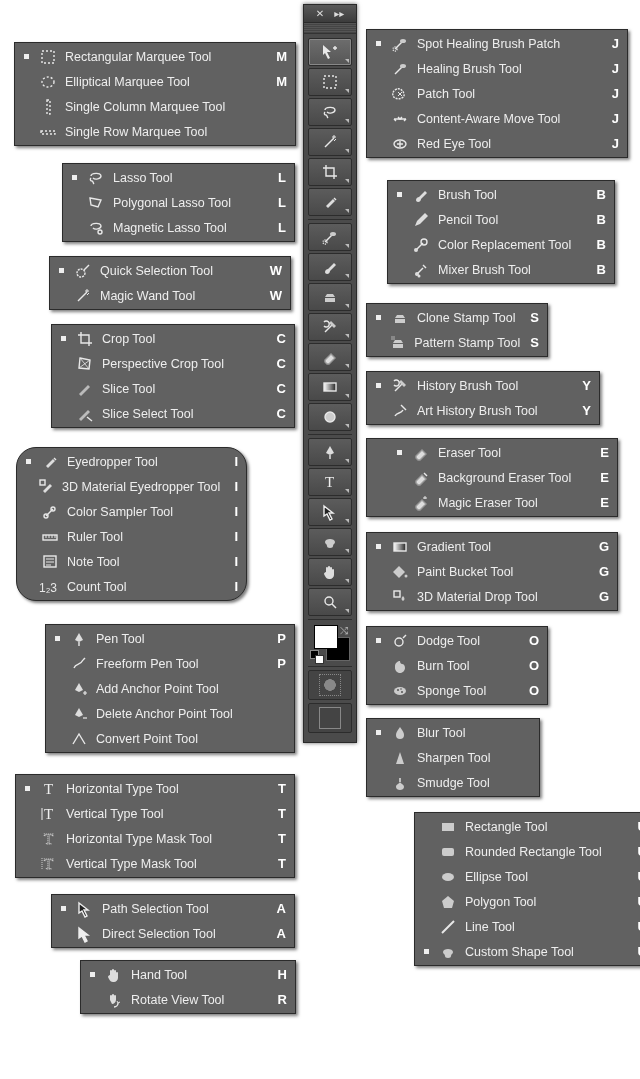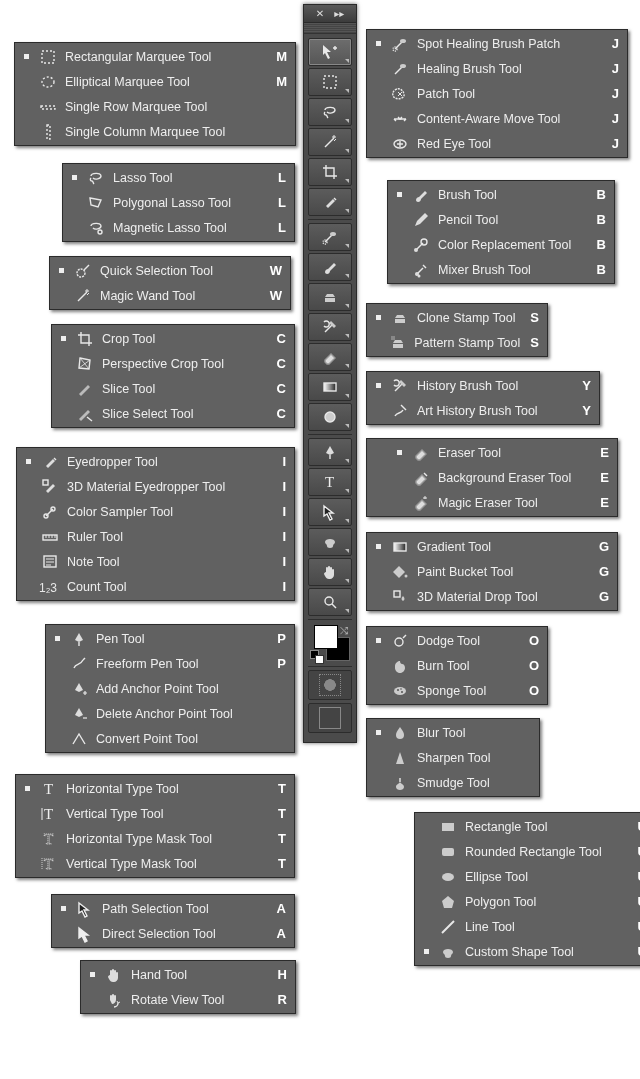--- a/index.html
+++ b/index.html
@@ -314,36 +314,36 @@
               <ellipse cx="9" cy="9" rx="6" ry="5" stroke-dasharray="2 2"></ellipse>
             </svg>
           </span>
           <span class="lbl">Elliptical Marquee Tool</span>
           <span class="key ">M</span>
         </div>
         <div class="row">
           <span class="sel off"></span>
           <span class="ico">
             <svg width="18" height="18" viewBox="0 0 18 18" fill="none" stroke="#e8e8e8" stroke-width="1.4">
+              <rect x="8" y="2" width="3" height="14" stroke-dasharray="2 2"></rect>
+            </svg>
+          </span>
+          <span class="lbl">Single Column Marquee Tool</span>
+          <span class="key empty"></span>
+        </div>
+        <div class="row">
+          <span class="sel off"></span>
+          <span class="ico">
+            <svg width="18" height="18" viewBox="0 0 18 18" fill="none" stroke="#e8e8e8" stroke-width="1.4">
               <rect x="2" y="8" width="14" height="3" stroke-dasharray="2 2"></rect>
             </svg>
           </span>
           <span class="lbl">Single Row Marquee Tool</span>
           <span class="key empty"></span>
         </div>
-        <div class="row">
-          <span class="sel off"></span>
-          <span class="ico">
-            <svg width="18" height="18" viewBox="0 0 18 18" fill="none" stroke="#e8e8e8" stroke-width="1.4">
-              <rect x="8" y="2" width="3" height="14" stroke-dasharray="2 2"></rect>
-            </svg>
-          </span>
-          <span class="lbl">Single Column Marquee Tool</span>
-          <span class="key empty"></span>
-        </div>
       </div>
       <div class="flyout" style="left: 62px; top: 163px; width: 233px;">
         <div class="row">
           <span class="sel "></span>
           <span class="ico">
             <svg width="18" height="18" viewBox="0 0 18 18" fill="none" stroke="#e8e8e8" stroke-width="1.4">
               <path d="M4 7c0-3 10-4 10 0 0 3-6 4-8 2"></path>
               <path d="M4 9c-1 1-1 3 1 3 1 0 1 2 2 3"></path>
             </svg>
           </span>
@@ -433,21 +433,21 @@
           <span class="ico">
             <svg width="18" height="18" viewBox="0 0 18 18" fill="none" stroke="#e8e8e8" stroke-width="1.4">
               <path d="M3 14 L12 5 L14 7 L5 16 Z" fill="#bbb" stroke="none"></path>
               <path d="M11 12 L16 16"></path>
             </svg>
           </span>
           <span class="lbl">Slice Select Tool</span>
           <span class="key ">C</span>
         </div>
       </div>
-      <div class="flyout" style="left: 16px; top: 447px; width: 279px;">
+      <div class="flyout" style="left: 16px; top: 447px; width: 231px; border-radius: 20px;">
         <div class="row">
           <span class="sel "></span>
           <span class="ico">
             <svg width="18" height="18" viewBox="0 0 18 18" fill="none" stroke="#e8e8e8" stroke-width="1.4">
               <path d="M5 13 L12 6 L14 8 L7 15 Z" fill="#ddd" stroke="none"></path>
               <path d="M13 5l2 2"></path>
             </svg>
           </span>
           <span class="lbl">Eyedropper Tool</span>
           <span class="key ">I</span>

